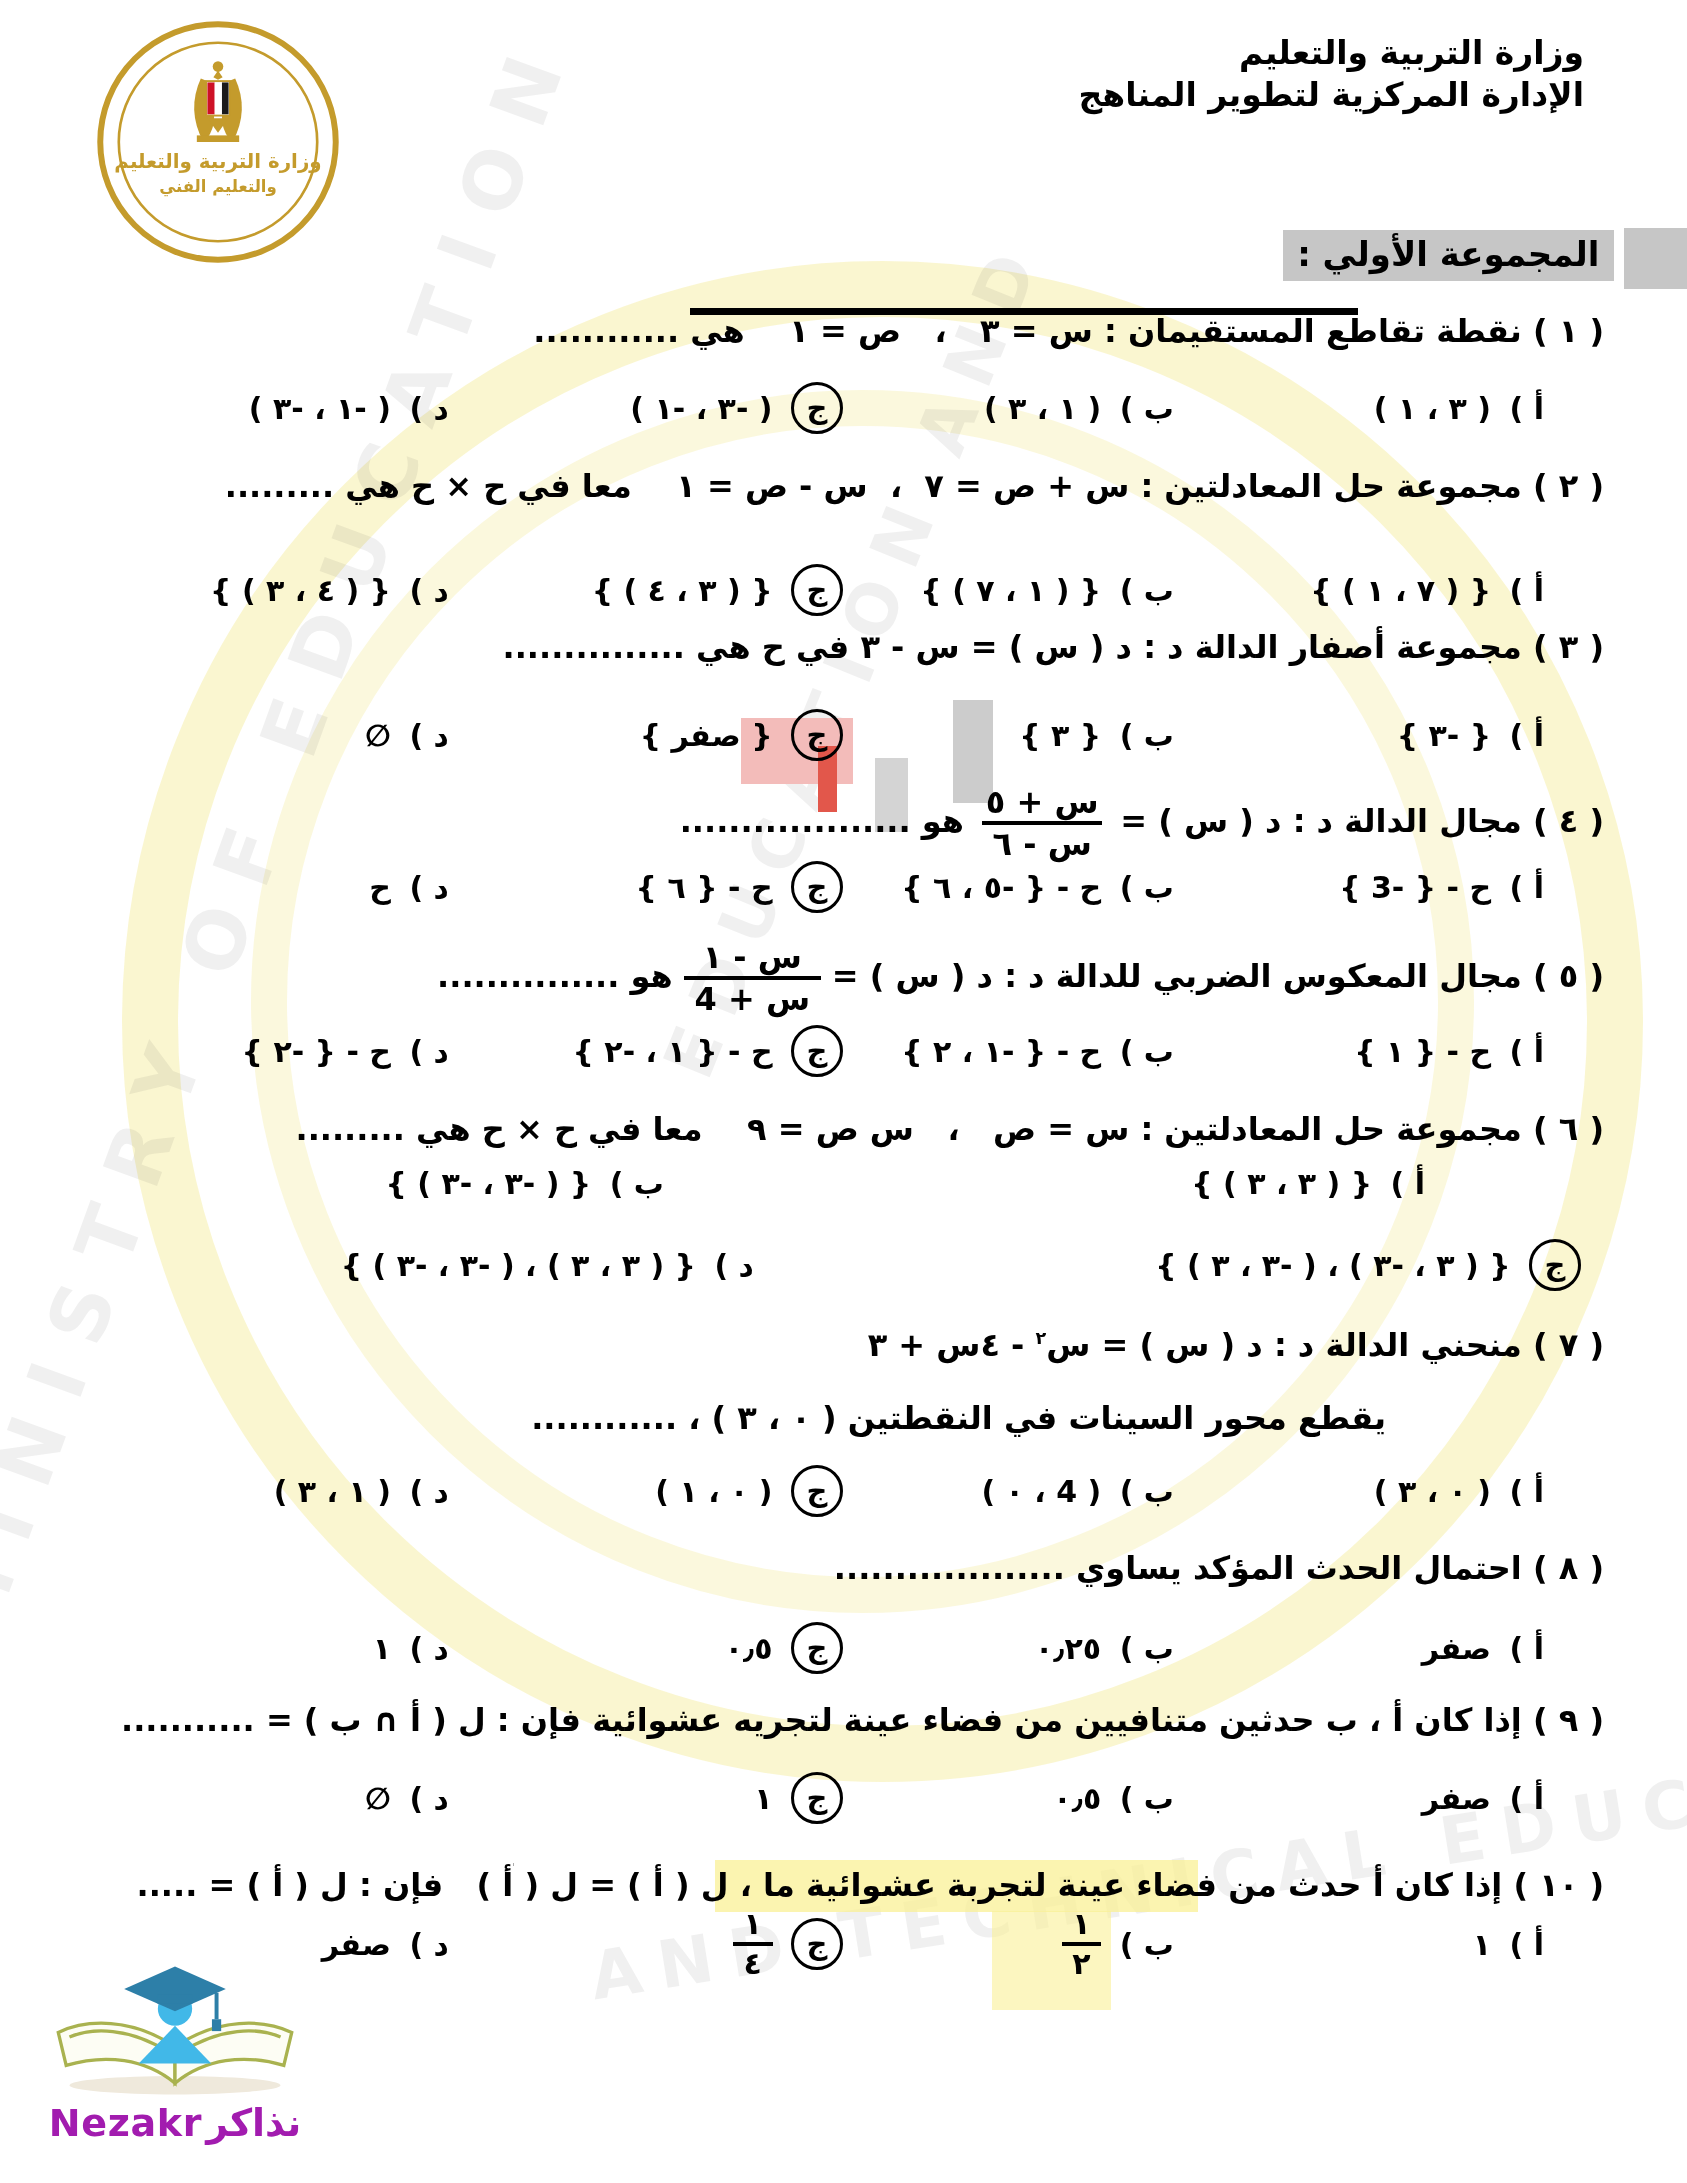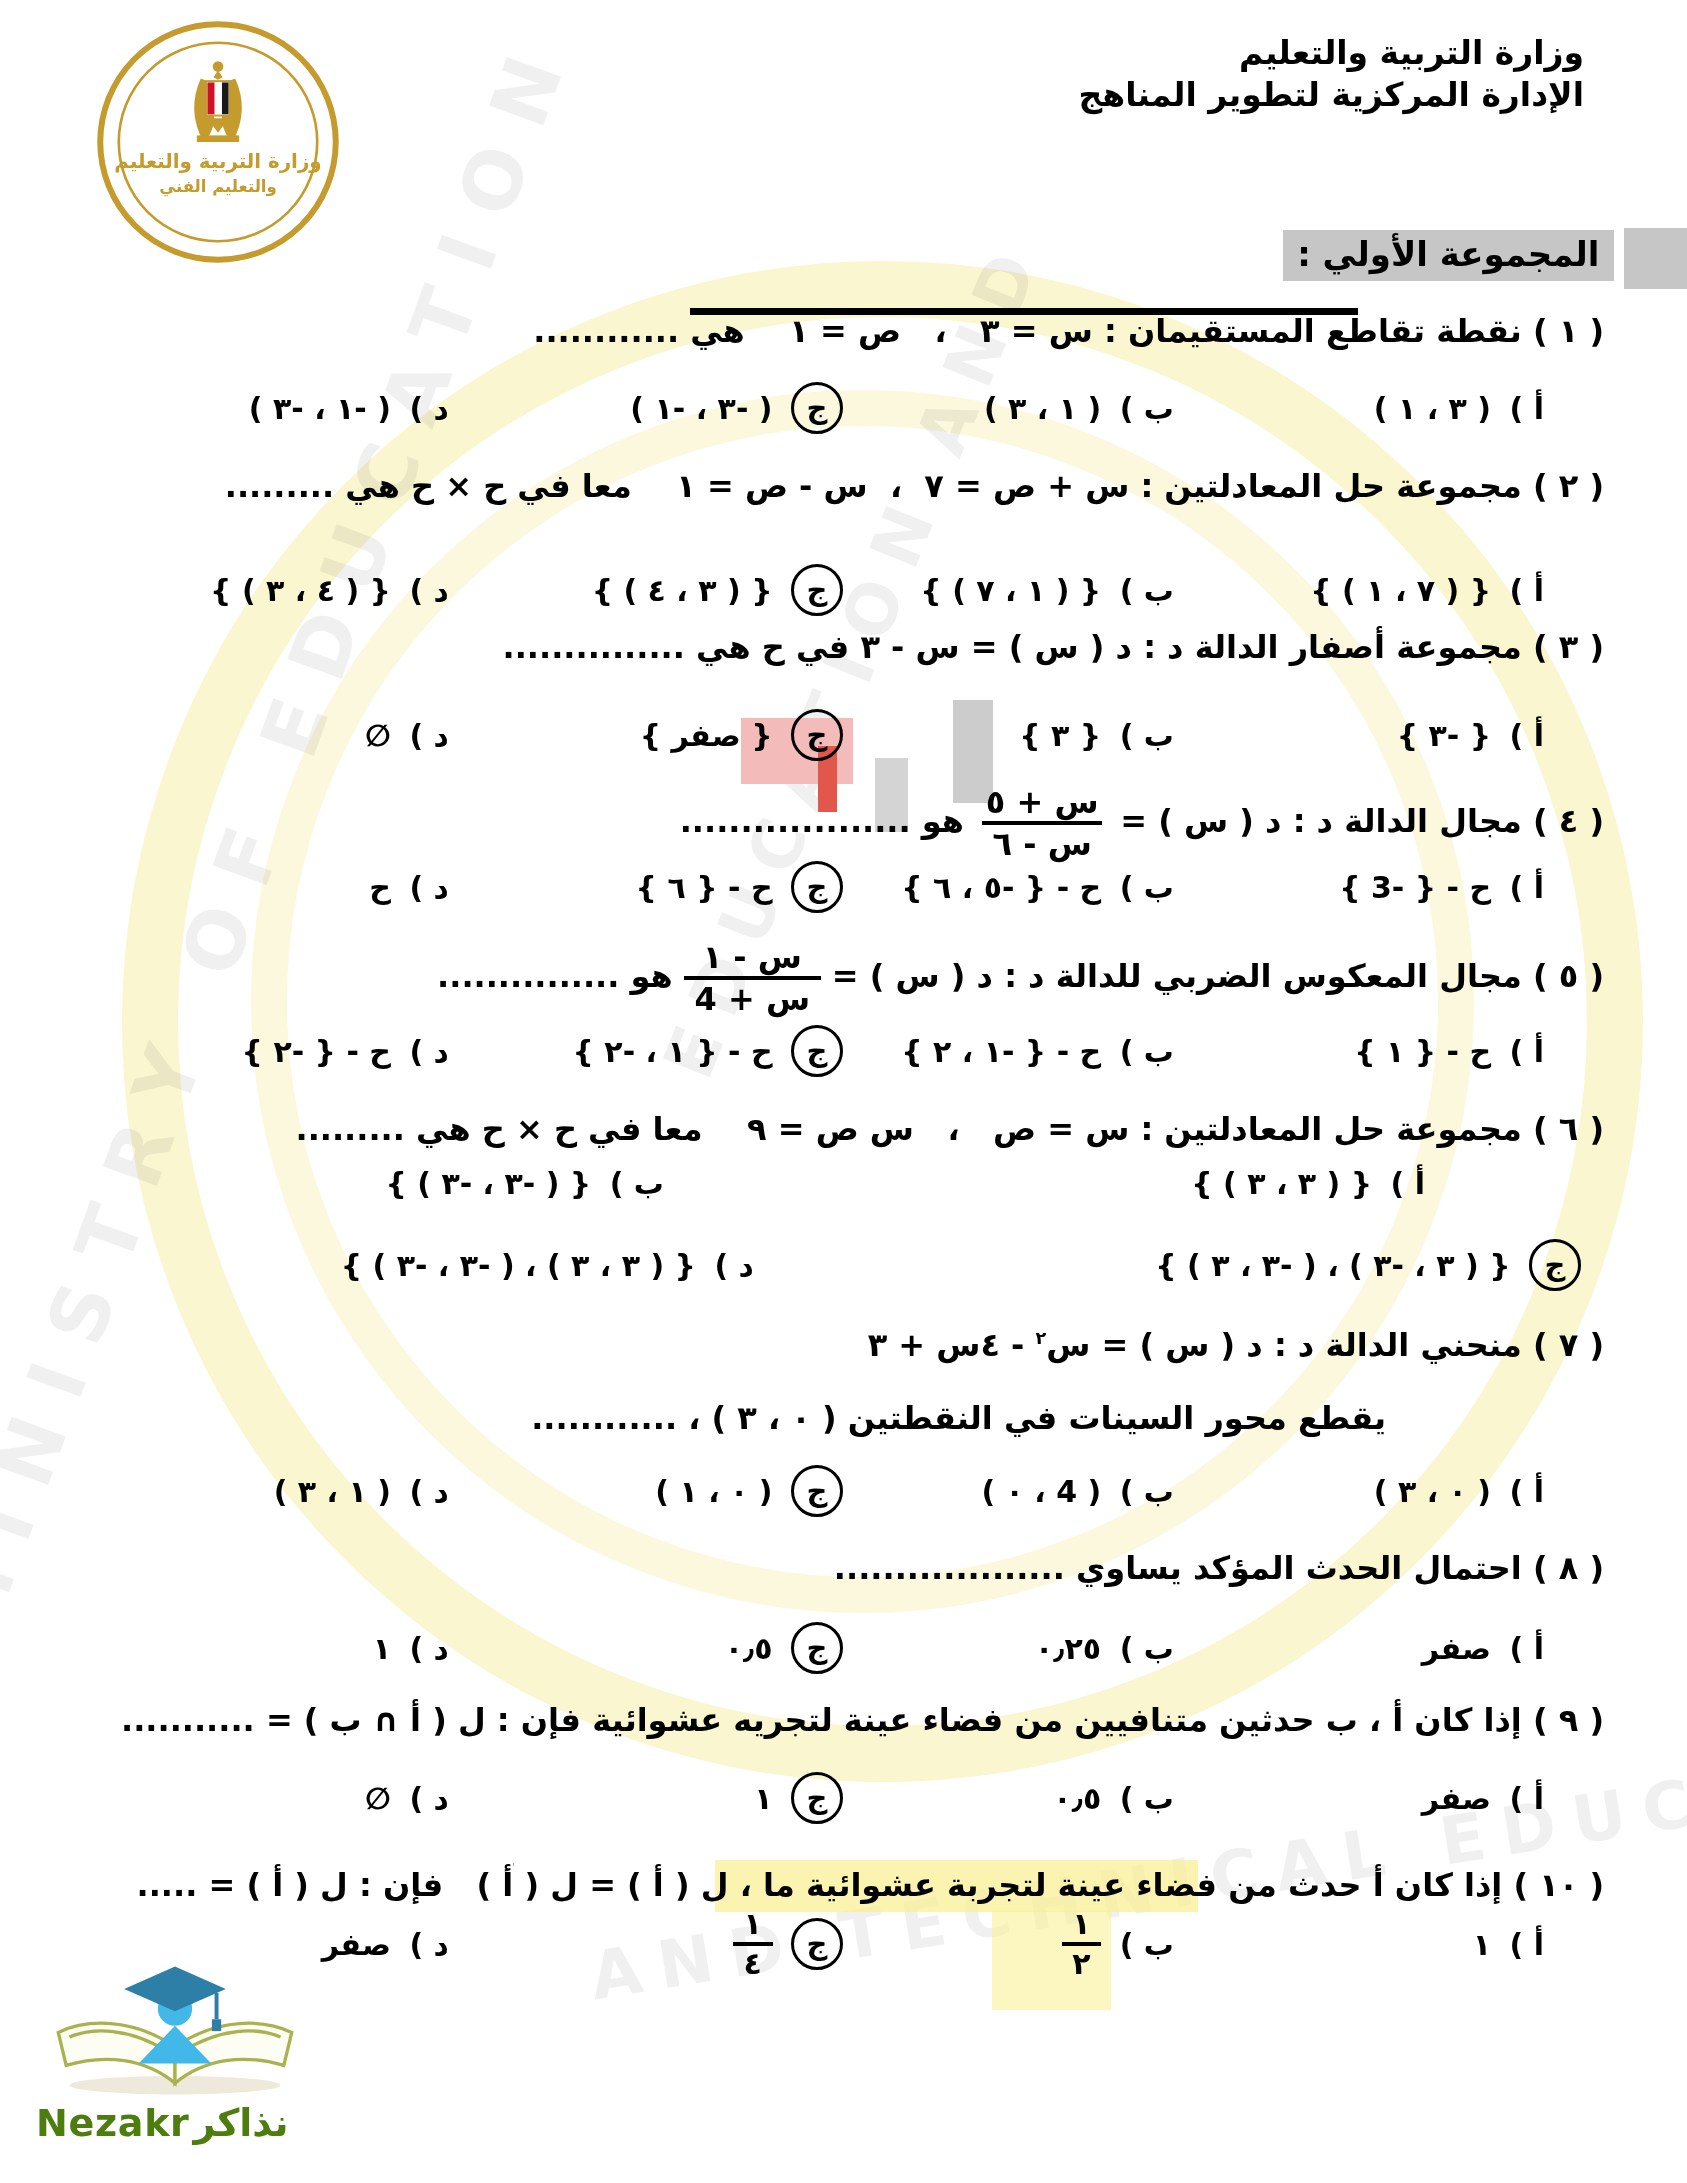--- a/index.html
+++ b/index.html
@@ -37,22 +37,22 @@
   .olabel{white-space:nowrap;}
   .circ{display:inline-flex;align-items:center;justify-content:center;min-width:46px;height:46px;border:3.3px solid #000;border-radius:50%;font-size:29px;}
   .oval{white-space:nowrap;}
   .frac{display:inline-flex;flex-direction:column;align-items:center;vertical-align:middle;line-height:1.15;}
   .frac .den{border-top:4.6px solid #000;padding:1.3px 10.6px 0 10.6px;}
   .frac .num{padding:0 10.6px;}
   .sup{font-size:0.55em;vertical-align:super;}
   .over{text-decoration:overline;text-decoration-thickness:3.3px;}
   
   .nlogo{position:absolute;left:46px;top:1948px;width:258px;height:155px;}
-  .brand{position:absolute;left:36px;top:2101px;width:278px;text-align:left;direction:ltr;
-         font-size:38px;color:#4d7c0f;letter-spacing:0.7px;white-space:nowrap;}
+  .brand{position:absolute;left:36px;top:2101px;width:278px;text-align:center;direction:ltr;
+         font-size:38px;color:#a21caf;letter-spacing:0.7px;white-space:nowrap;}
   .brand .ar{margin-left:4px;}
 </style>
 </head>
 <body>
 
 <div class="page">
 
   <div class="wm-ring ring1"></div>
   <div class="wm-ring ring2"></div>
   <div class="ghost ghost1">MINISTRY OF EDUCATION</div>

